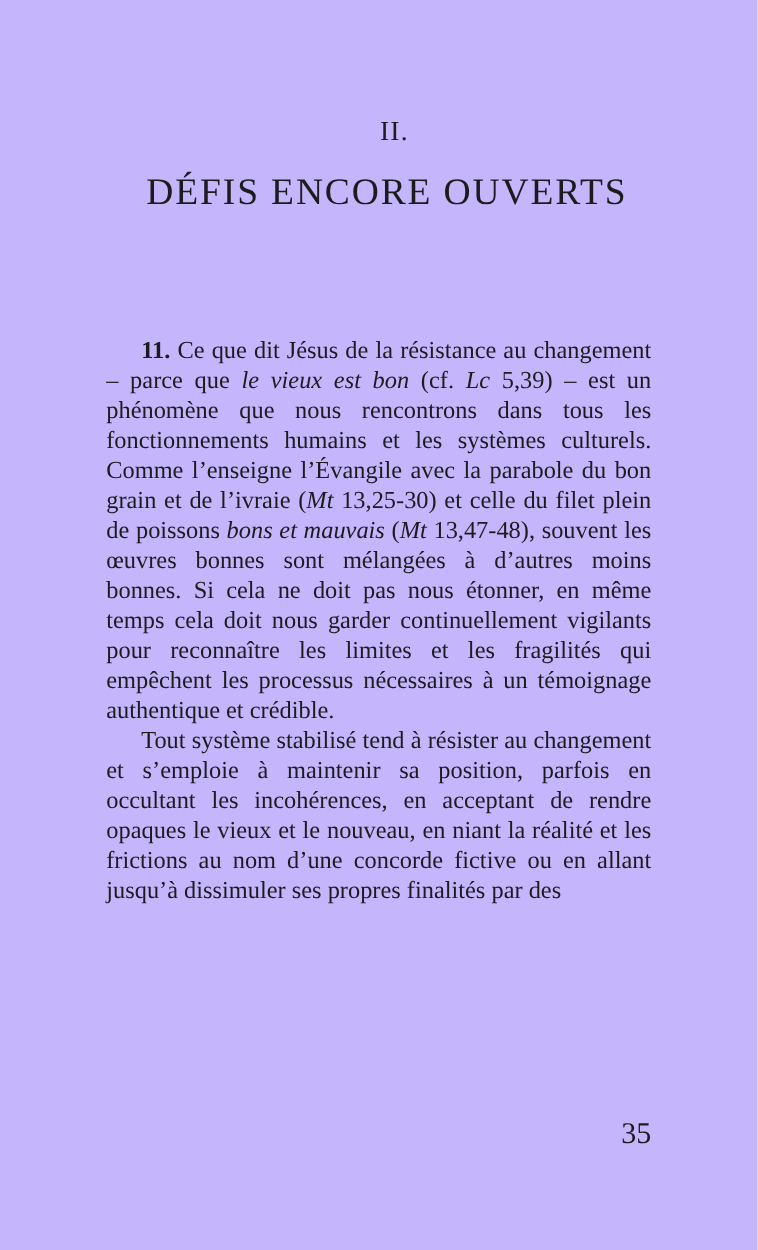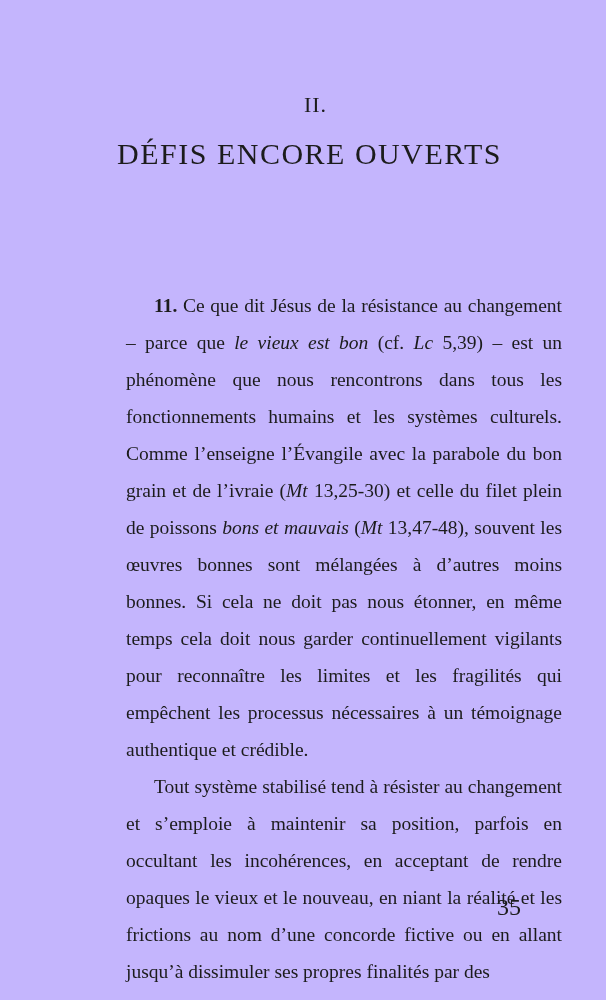--- a/index.html
+++ b/index.html
@@ -30,27 +30,26 @@
   }
   .chapter-title {
     margin: 19px 12px 0 0;
     font-size: 30px;
     font-weight: 400;
     letter-spacing: 1.5px;
     white-space: nowrap;
   }
   .text-block {
     position: absolute;
-    top: 287px;
+    top: 269px;
     left: 85px;
     width: 436px;
     font-size: 19.5px;
-    line-height: 37px;
+    line-height: 24px;
     text-align: justify;
-    margin-left: 41px;
   }
   .para {
     margin: 0;
   }
   .para.indent {
     text-indent: 28px;
   }
   .it { font-style: italic; }
   .bd { font-weight: bold; }
   .page-number {

